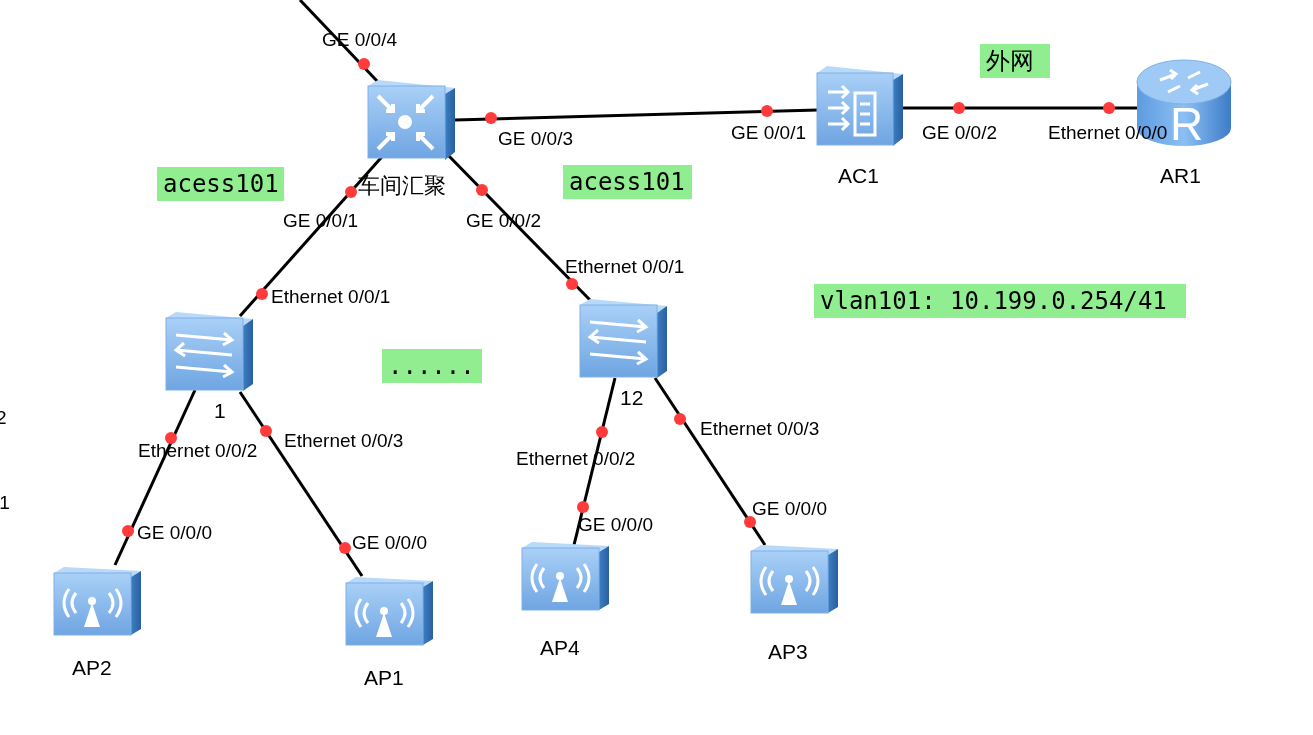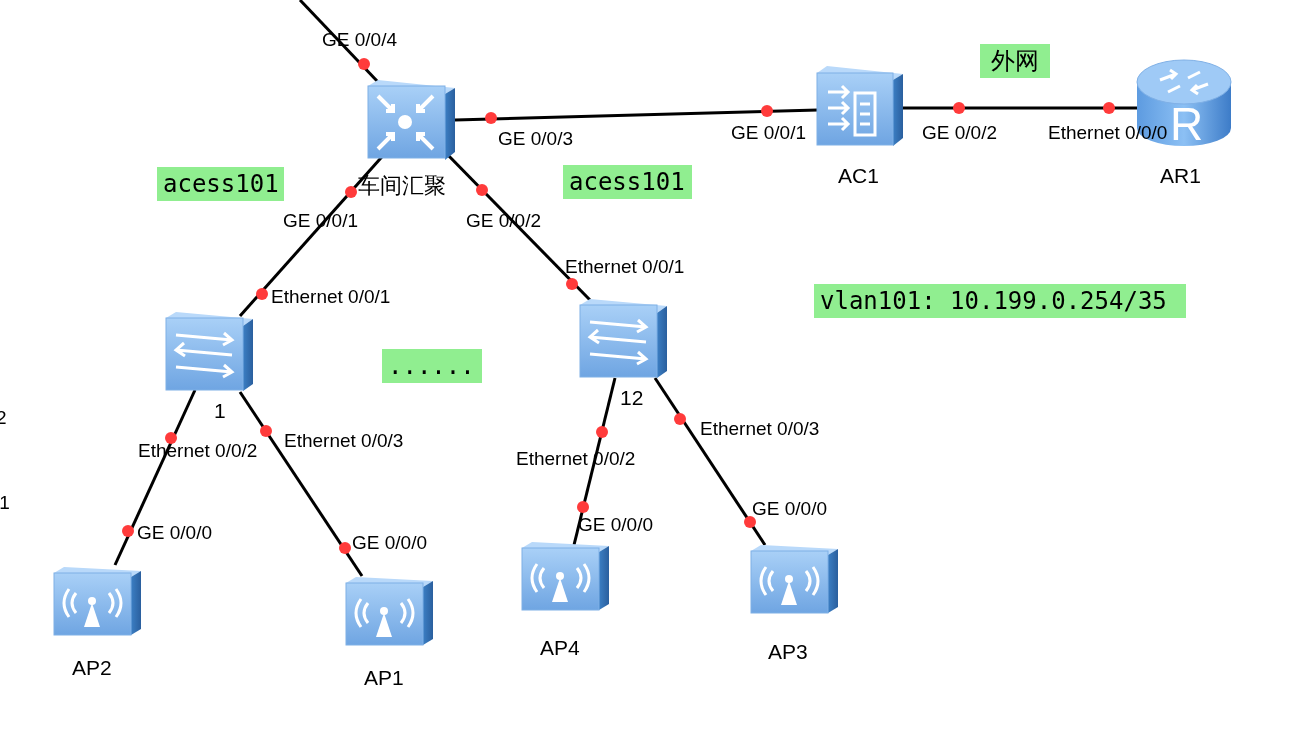--- a/index.html
+++ b/index.html
@@ -221,17 +221,17 @@
   <text class="port-label" x="352" y="549">GE 0/0/0</text>
   <text class="port-label" x="516" y="465">Ethernet 0/0/2</text>
   <text class="port-label" x="578" y="531">GE 0/0/0</text>
   <text class="port-label" x="700" y="435">Ethernet 0/0/3</text>
   <text class="port-label" x="752" y="515">GE 0/0/0</text>
 
   <text class="port-label" x="-4" y="424">2</text>
   <text class="port-label" x="-6" y="509">/1</text>
 </svg>
 
-<div class="note cn" style="left:980px; top:44px; width:70px;text-align:center;">外网</div>
+<div class="note cn" style="left:980px; top:44px; width:70px;">外网</div>
 <div class="note" style="left:157px; top:167px; width:127px;">acess101</div>
 <div class="note" style="left:563px; top:165px; width:129px;">acess101</div>
 <div class="note" style="left:382px; top:349px; width:100px;">......</div>
-<div class="note" style="left:814px; top:284px; width:372px;">vlan101: 10.199.0.254/35</div>
+<div class="note" style="left:814px; top:284px; width:372px;">vlan101: 10.199.0.254/41</div>
 
 </body></html>

